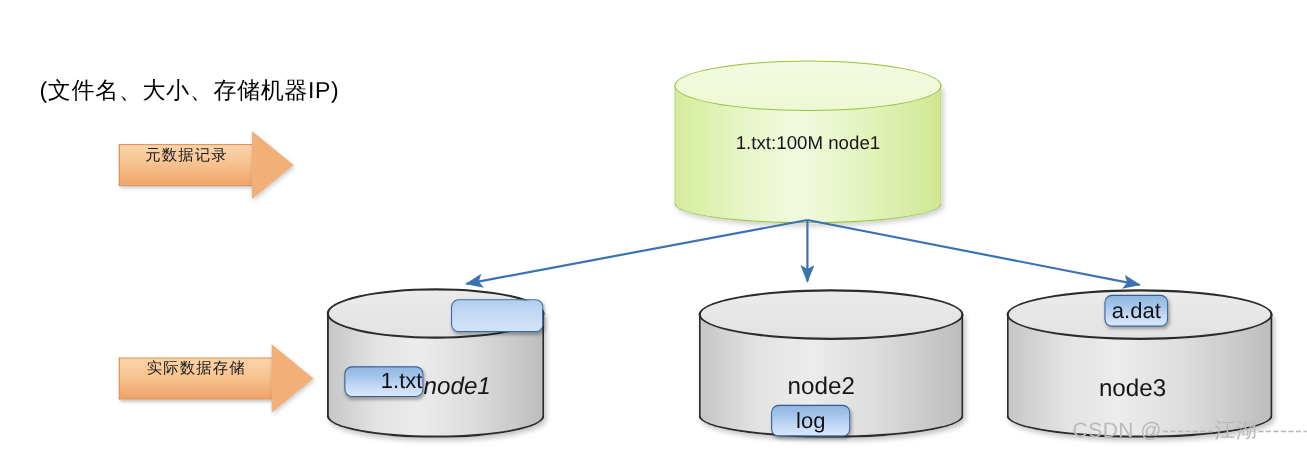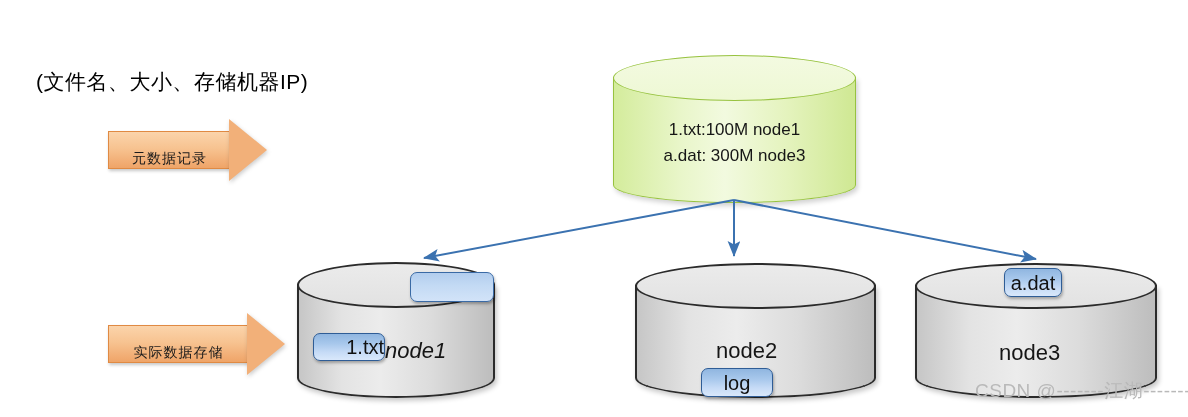--- a/index.html
+++ b/index.html
@@ -34,21 +34,21 @@
     align-items: center;
   }
   .block-arrow .body {
     position: relative;
     height: 38px;
     background: linear-gradient(to bottom, #fbd4ab 0%, #f7c391 45%, #efa468 100%);
     border: 1px solid #e08a43;
     border-right: none;
     box-sizing: border-box;
     display: flex;
-    align-items: flex-end;
+    align-items: flex-start;
     justify-content: center;
     padding: 0 8px;
     box-shadow: 1px 2px 3px rgba(0,0,0,0.22);
   }
   .block-arrow .label {
     font-size: 14px;
     color: #1a1a1a;
     white-space: nowrap;
     letter-spacing: 1px;
   }
@@ -187,21 +187,20 @@
     <div class="body" style="width:140px;">
       <span class="label">实际数据存储</span>
     </div>
     <div class="head"></div>
   </div>
 
   <div class="cylinder cyl-green" style="left:613px; top:55px; width:243px; height:148px;">
     <div class="cyl-body" style="top:22px; height:126px;"></div>
     <div class="cyl-top" style="top:0px; height:46px;"></div>
     <div class="cyl-text" style="top:62px;">1.txt:100M node1</div>
-    <div class="cyl-text" style="top:88px;">a.dat: 300M node3</div>
   </div>
 
   <svg id="connectors" viewBox="0 0 1188 417" xmlns="http://www.w3.org/2000/svg">
     <defs>
       <marker id="ah" markerWidth="9" markerHeight="9" refX="7.5" refY="3.2" orient="auto" markerUnits="strokeWidth">
         <path d="M0,0 L8,3.2 L0,6.4 L1.8,3.2 z" fill="#3b72b0"></path>
       </marker>
     </defs>
     <line x1="734" y1="200" x2="424" y2="258" stroke="#3b72b0" stroke-width="2" marker-end="url(#ah)"></line>
     <line x1="734" y1="200" x2="734" y2="256" stroke="#3b72b0" stroke-width="2" marker-end="url(#ah)"></line>

